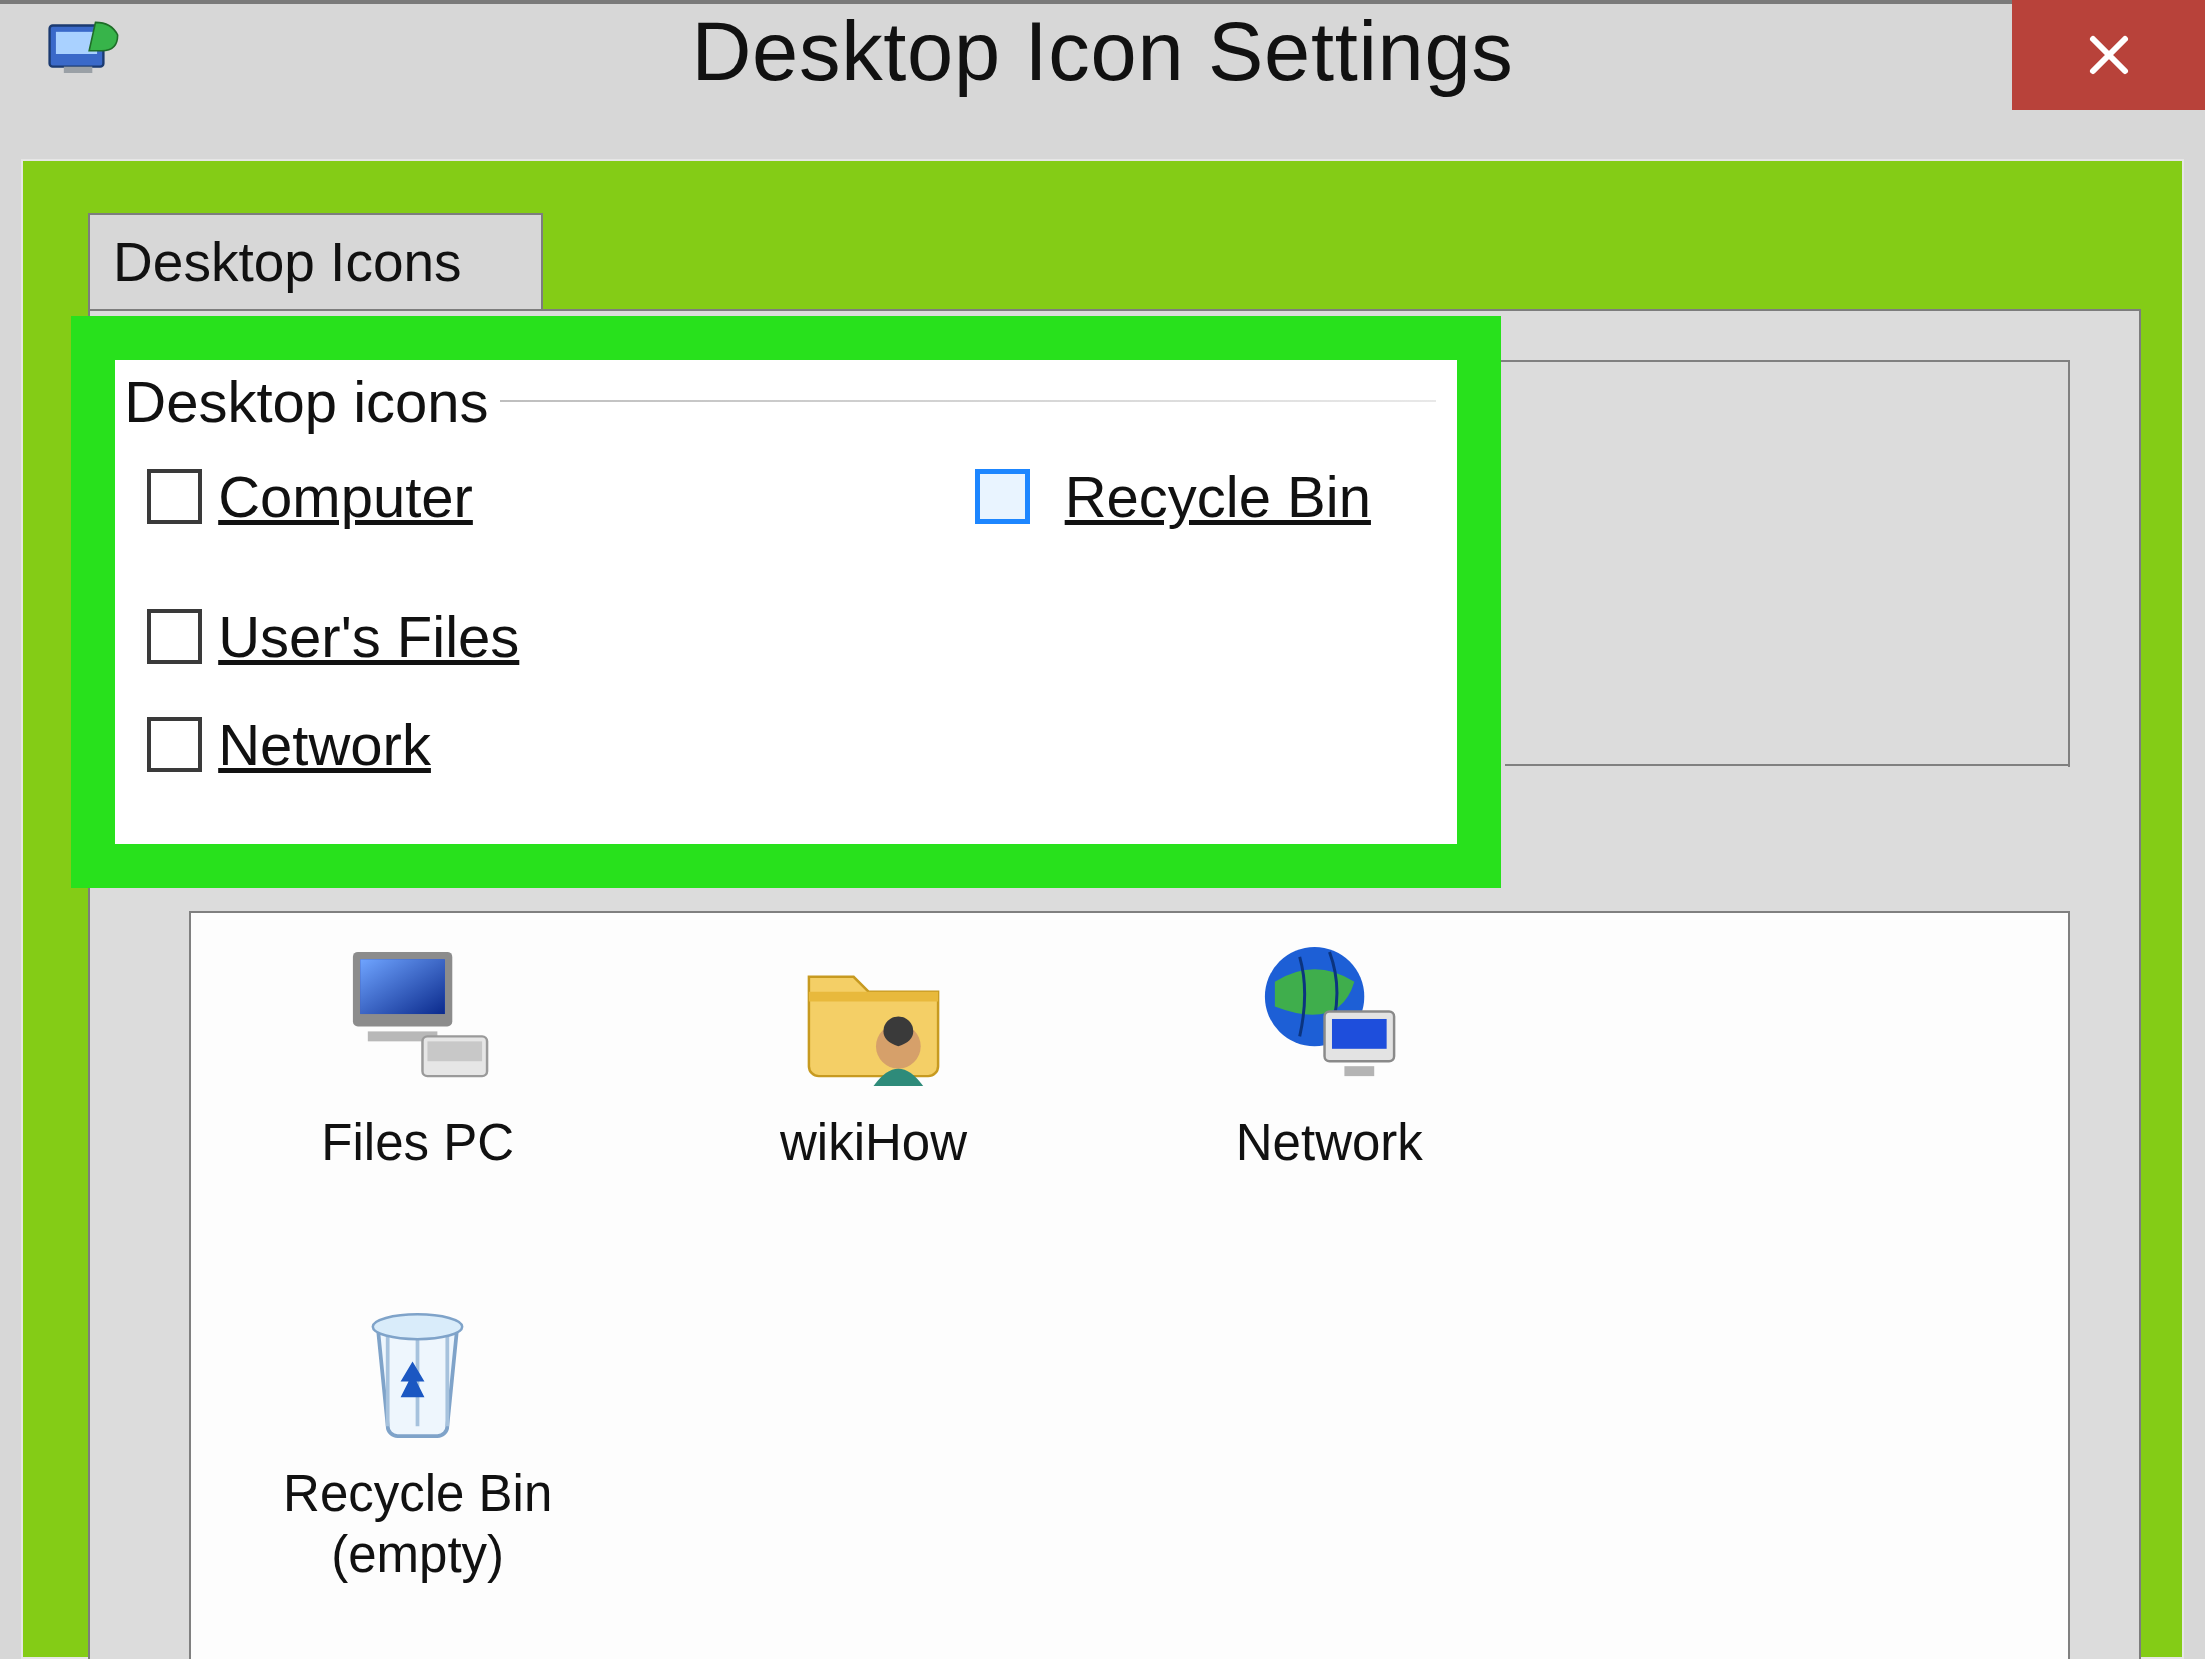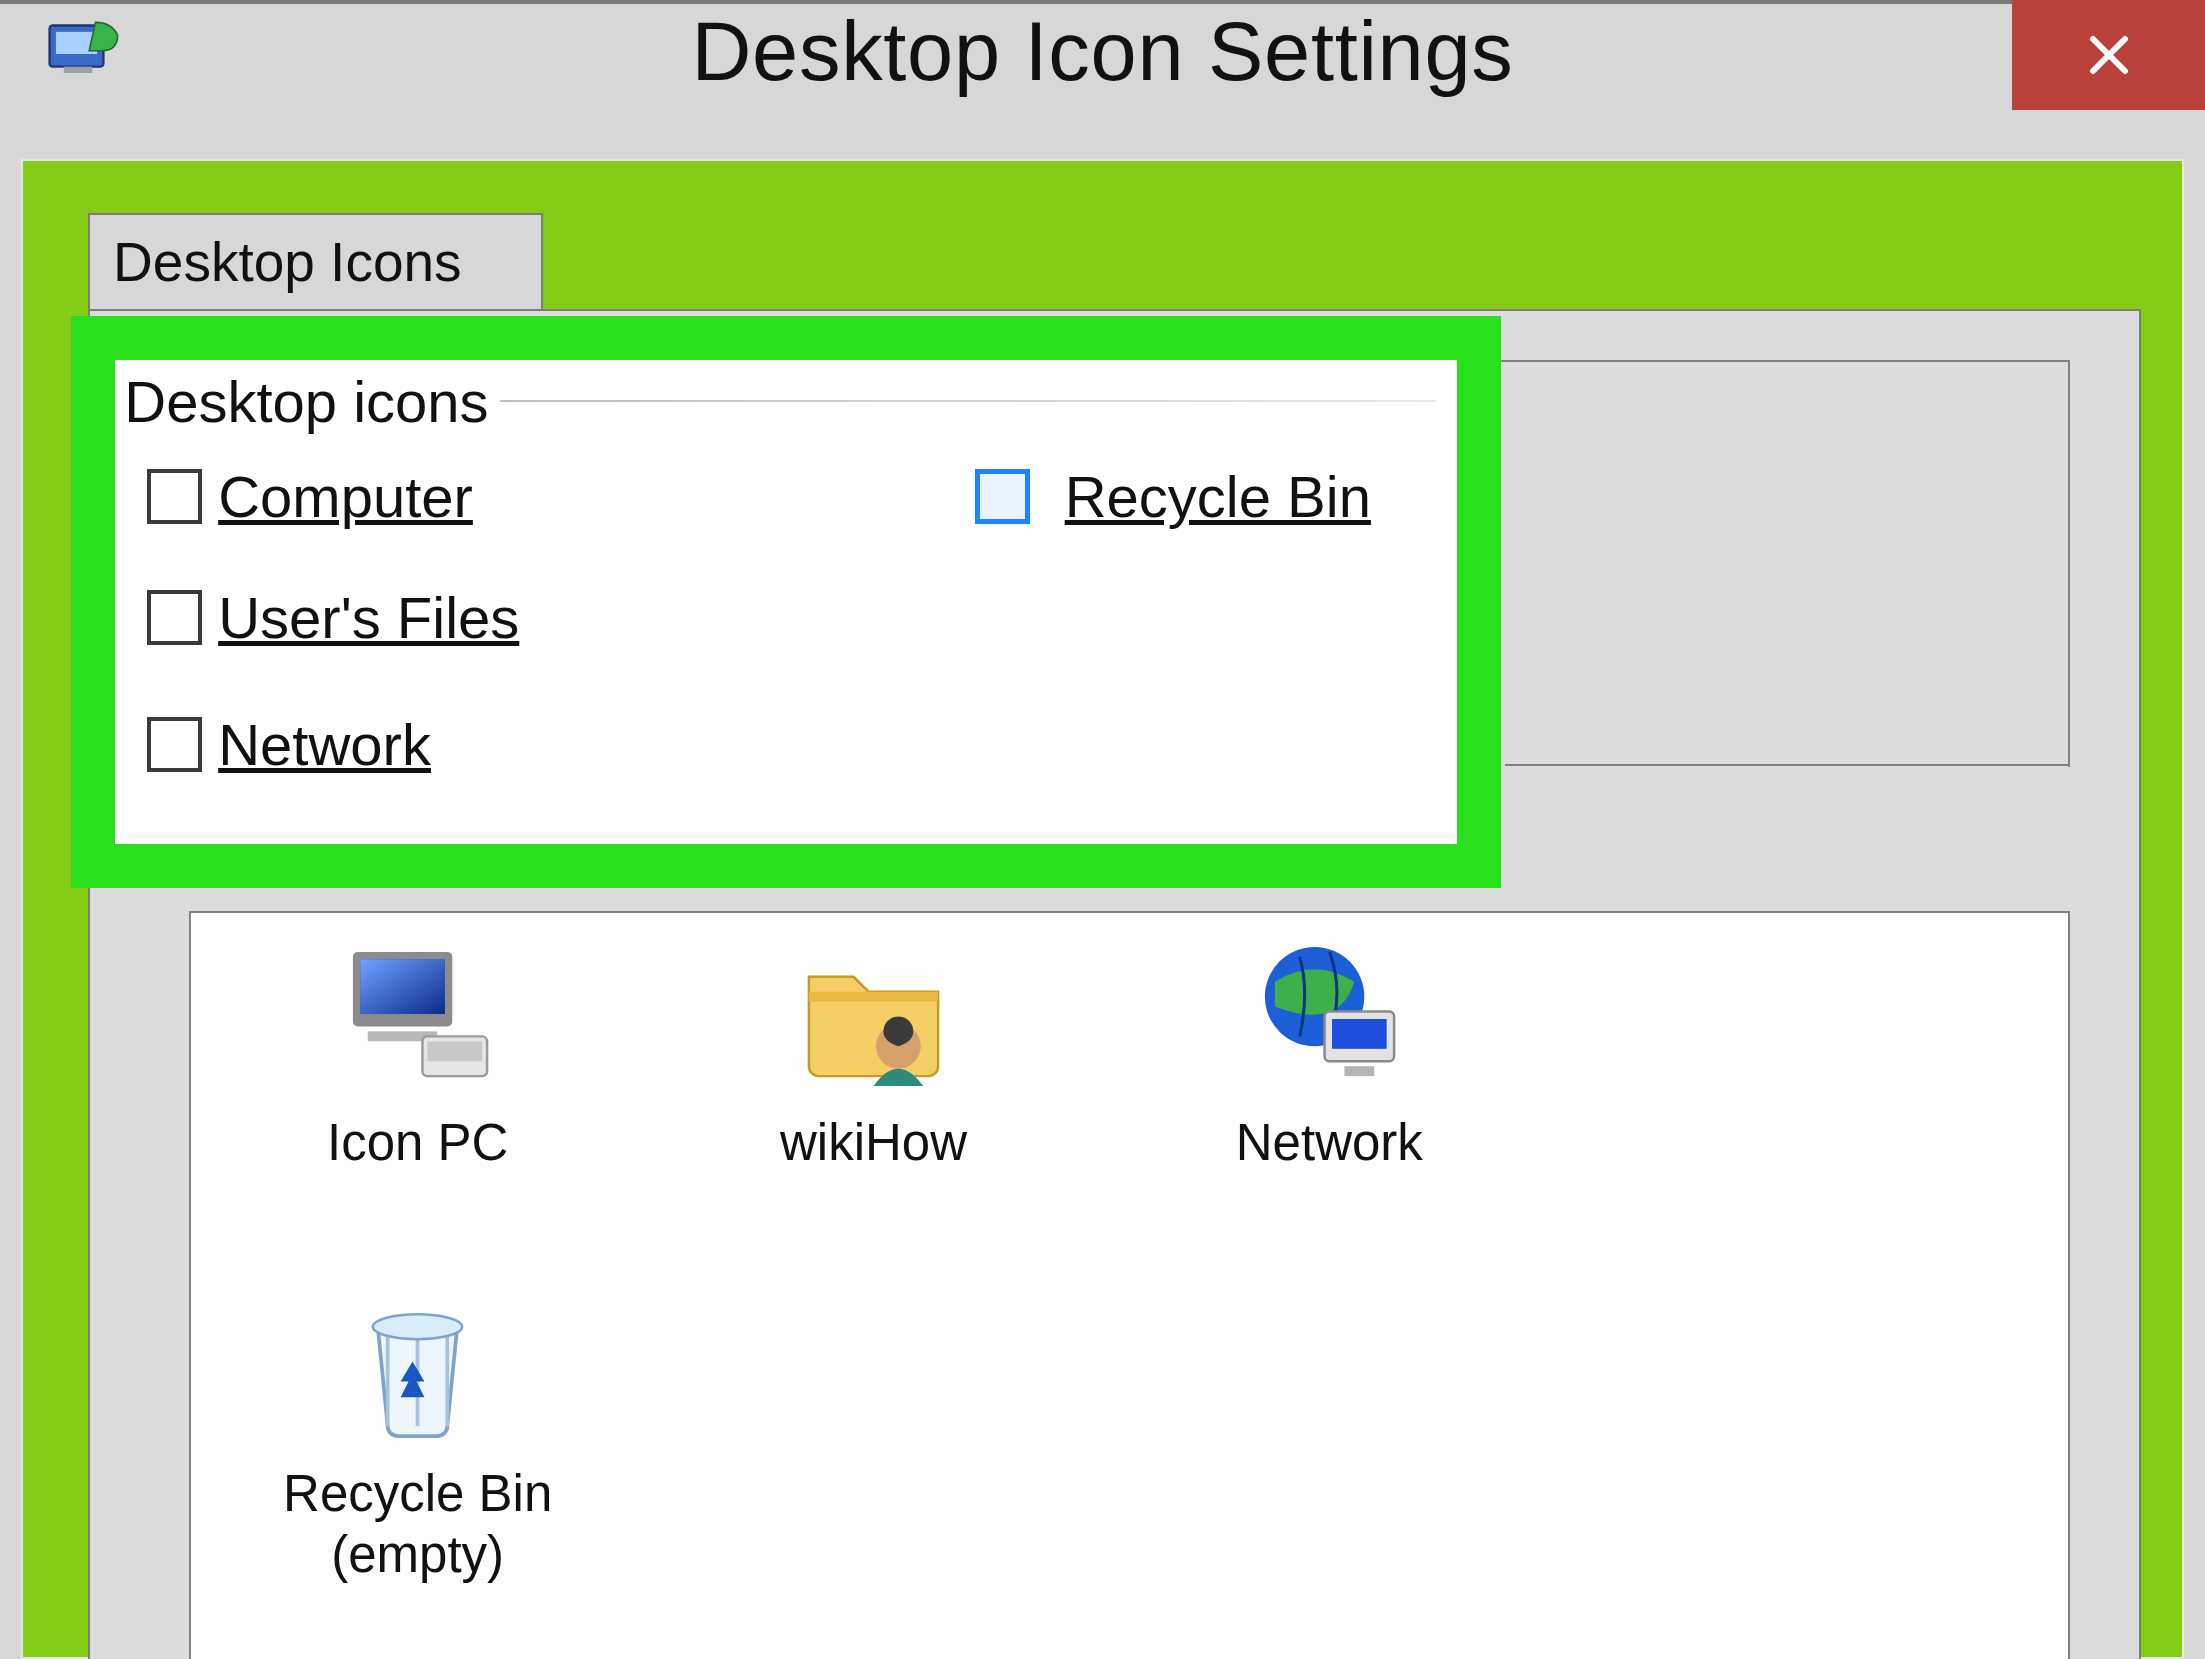--- a/index.html
+++ b/index.html
@@ -123,21 +123,21 @@
     border: 4.1px solid #3a3a3a;
     background: #fff;
     flex: none;
   }
   .check-row.focused .box {
     border: 5.5px solid #1d86ff;
     background: #e9f4ff;
   }
   .r1a { left: 32px;  top: 103px; }
   .r1b { left: 860px; top: 103px; gap: 35px; }
-  .r2a { left: 32px;  top: 224px; }
+  .r2a { left: 32px;  top: 243px; }
   .r2b { left: 860px; top: 227px; }
   .r3a { left: 32px;  top: 351px; }
 
   
   .groupbar-right {
     position: absolute;
     left: 793px; right: 69px; top: 49px;
     height: 407px;
     border: 2.1px solid #808080;
     border-left: none;
@@ -238,21 +238,21 @@
                     <linearGradient id="gpc" x1="0" y1="0" x2="1" y2="1">
                   <stop offset="0" stop-color="#6fa4ff"></stop>
                       <stop offset="1" stop-color="#0b2a8c"></stop>
                 </linearGradient>
                   </defs>
                 <rect x="12" y="38" width="28" height="4" fill="#b8b8b8"></rect>
                 <rect x="34" y="40" width="26" height="16" rx="2" fill="#e6e6e6" stroke="#9a9a9a"></rect>
                 <rect x="36" y="42" width="22" height="8" fill="#c8c8c8"></rect>
               </svg>
             </span>
-            <span class="lbl">Icon PC</span>
+            <span class="lbl">Files PC</span>
           </div>
 
           <div class="preview-item">
             <span class="ico-wrap">
               <svg viewBox="0 0 64 64">
                 <path d="M6 16h18l6 6h28v30a4 4 0 0 1-4 4H10a4 4 0 0 1-4-4z" fill="#f4cf66" stroke="#c79a20"></path>
                 <path d="M6 22h52v4H6z" fill="#e8b93c"></path>
                 <circle cx="42" cy="44" r="9" fill="#d6a06a"></circle>
                 <path d="M32 60q10-14 20 0z" fill="#2e8b7a"></path>
                 <path d="M36 38a6 6 0 0 1 12 0q0 4 -6 6 q-6 -2 -6 -6z" fill="#3a3a3a"></path>

